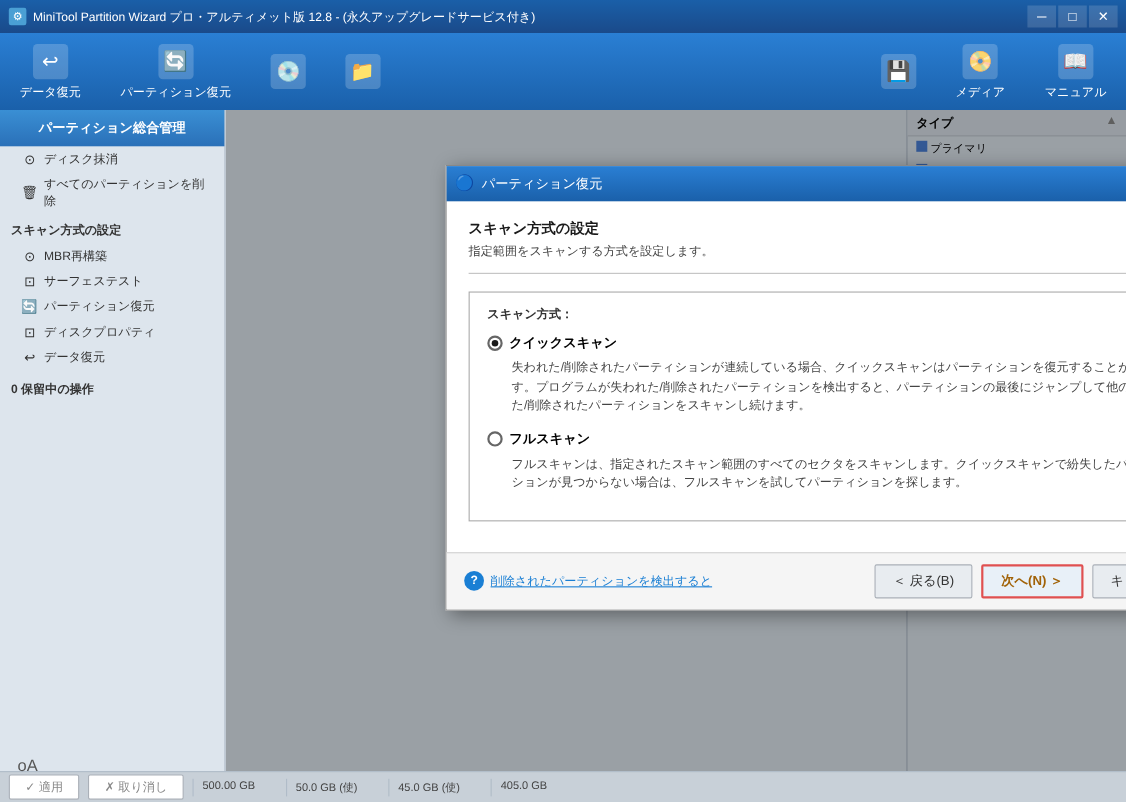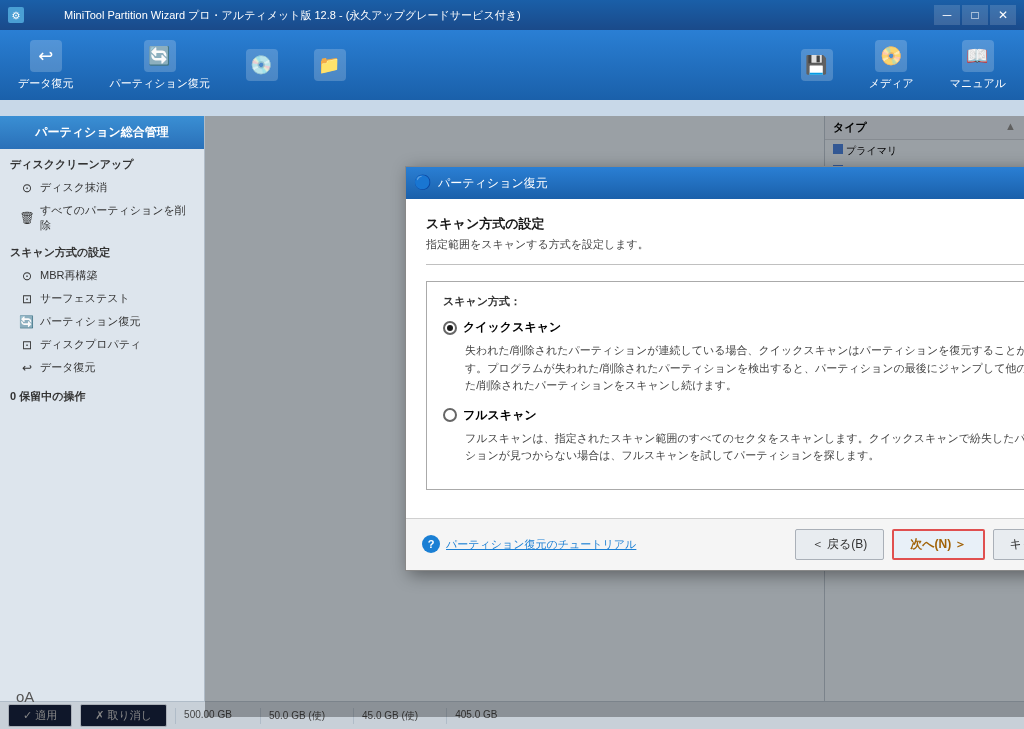--- a/index.html
+++ b/index.html
@@ -25,21 +25,21 @@
     }
     .title-bar-icon {
       width: 16px;
       height: 16px;
       margin-right: 6px;
       background: #4a9fd4;
       border-radius: 2px;
       display: flex; align-items: center; justify-content: center;
       font-size: 10px; color: white;
     }
-    .title-bar-text { flex: 1; font-size: 11px; margin-left: 34px; }
+    .title-bar-text { flex: 1; font-size: 11px; }
     .title-bar-controls { display: flex; gap: 2px; }
     .title-bar-btn {
       width: 26px; height: 20px;
       background: rgba(255,255,255,0.15);
       border: none; color: white; cursor: pointer;
       display: flex; align-items: center; justify-content: center;
       font-size: 12px;
     }
 
     
@@ -299,21 +299,21 @@
       height: 28px;
       background: #c8d0d8;
       border-top: 1px solid #b0bcc8;
       display: flex;
       align-items: center;
       padding: 0 8px;
       gap: 8px;
     }
     .app-bottom-btn {
       padding: 3px 14px;
-      background: #0f172a;
+      background: #ffffff;
       border: 1px solid #aab0b8;
       font-size: 11px;
       cursor: pointer;
       border-radius: 2px;
       color: #888;
     }
     .status-segments {
       display: flex;
       gap: 20px;
       font-size: 10px;
@@ -359,26 +359,25 @@
   <div class="toolbar-item">
     <div class="toolbar-icon">📀</div>
     <span>メディア</span>
   </div>
   <div class="toolbar-item">
     <div class="toolbar-icon">📖</div>
     <span>マニュアル</span>
   </div>
 </div>
 
-<div style="display:flex; height: calc(729px - 100px - 28px); position: relative; margin-top: 16px;">
+<div style="display:flex; height: calc(729px - 100px - 28px); position: relative;">
 
   <div class="sidebar">
     <div class="sidebar-header">パーティション総合管理</div>
 
-    <div class="sidebar-section-title">ディスククリーンアップ</div>
     <div class="sidebar-item">
       <span class="sidebar-item-icon">⊙</span>
       <span>ディスク抹消</span>
     </div>
     <div class="sidebar-item">
       <span class="sidebar-item-icon">🗑</span>
       <span>すべてのパーティションを削除</span>
     </div>
 
     <div class="sidebar-section-title">スキャン方式の設定</div>
@@ -475,21 +474,21 @@
             <div class="scan-option-desc">フルスキャンは、指定されたスキャン範囲のすべてのセクタをスキャンします。クイックスキャンで紛失したパーティションが見つからない場合は、フルスキャンを試してパーティションを探します。</div>
           </div>
         </div>
       </div>
 
       <div class="dialog-footer">
         <div class="dialog-footer-left">
           <div class="help-icon">
             <span>?</span>
           </div>
-          <span class="help-link">パーティション復元のチュートリアル</span>
+          <span class="help-link">削除されたパーティションを検出すると</span>
         </div>
         <div class="dialog-footer-right">
           <button class="footer-btn footer-btn-normal">＜ 戻る(B)</button>
           <button class="footer-btn footer-btn-primary">次へ(N) ＞</button>
           <button class="footer-btn footer-btn-normal">キャンセル</button>
         </div>
       </div>
     </div>
   </div>
 </div>

